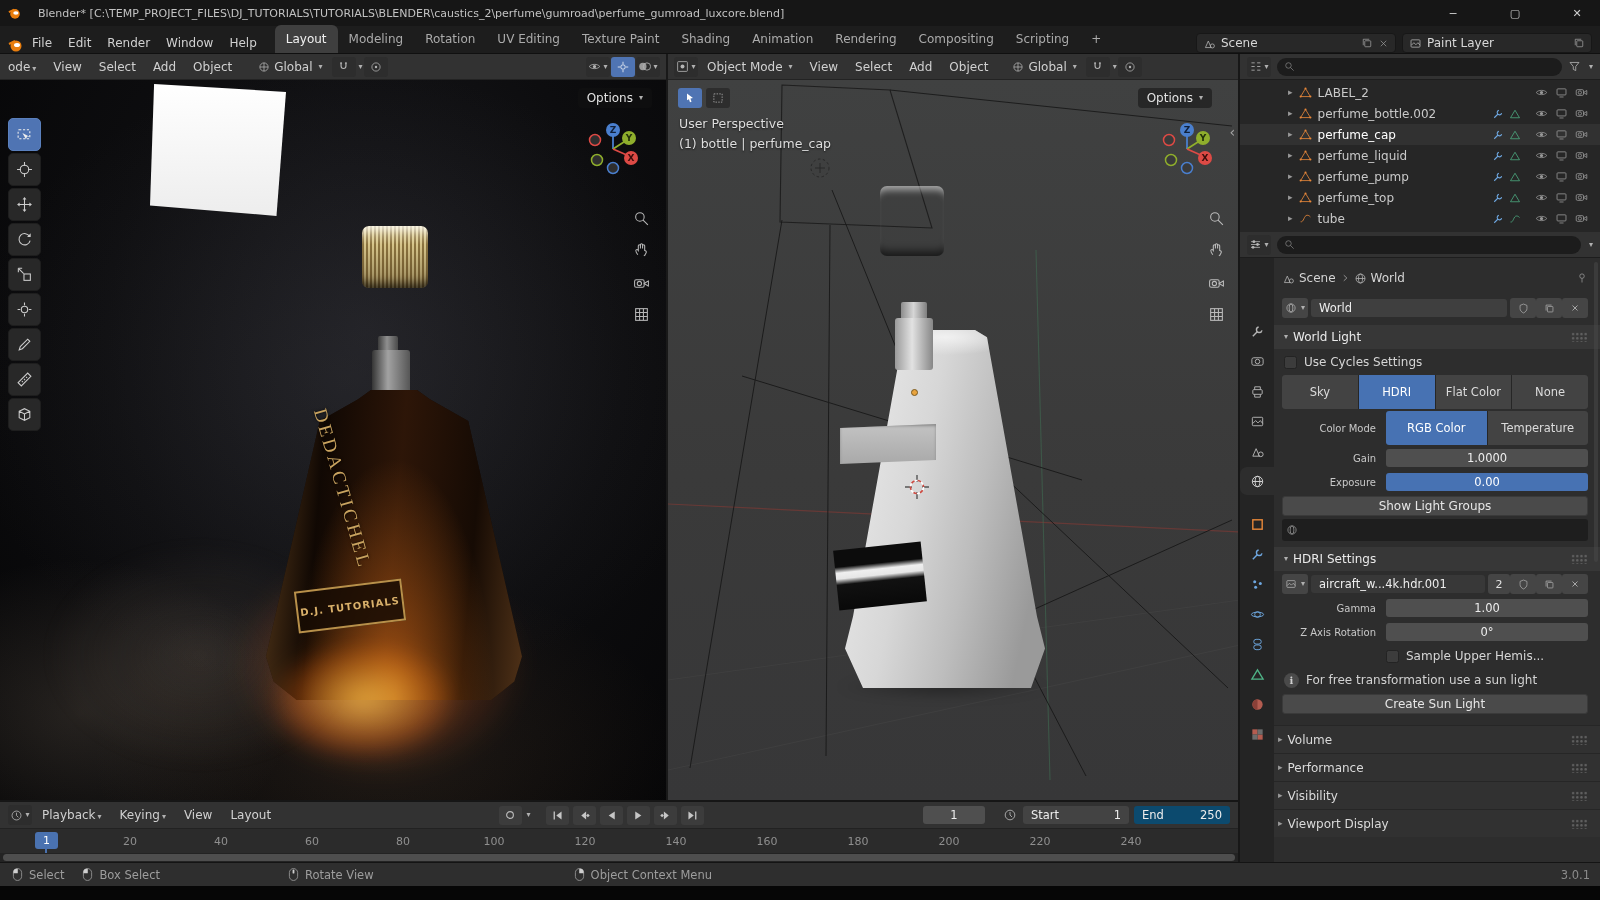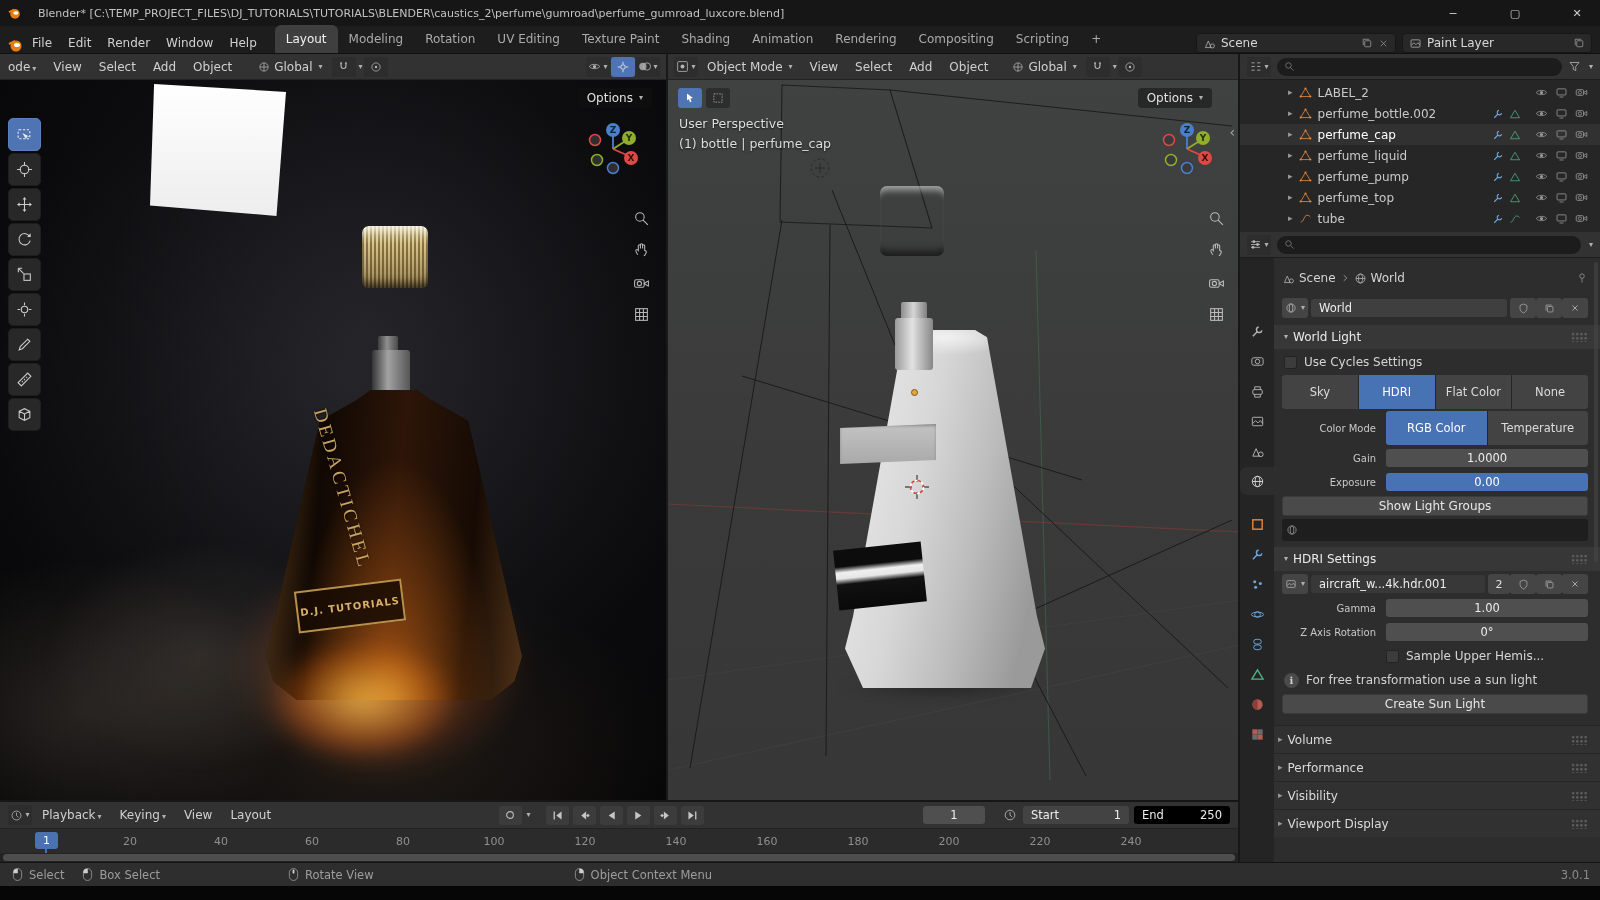--- a/index.html
+++ b/index.html
@@ -1097,21 +1097,21 @@
         </div>
       <span style="width:14px"></span>
       <svg width="14" height="14" viewBox="0 0 16 16">
           <circle cx="8" cy="8" r="5.5" fill="none" stroke="#b5b5b5"></circle>
           <path d="M8 4.5V8l2.3 2.3" fill="none" stroke="#b5b5b5"></path>
         </svg>
       <div class="tfield" style="width:106px;background:#434343;margin-left:4px">
           <span>Start</span>
           <span>1</span>
         </div>
-      <div class="tfield" style="width:96px;background:#000000;margin-left:3px">
+      <div class="tfield" style="width:96px;background:#0c4a6e;margin-left:3px">
           <span>End</span>
           <span>250</span>
         </div>
     </div>
     <div class="ruler">
       <span class="tick" style="left:130px">20</span>
       <span class="tick" style="left:221px">40</span>
       <span class="tick" style="left:312px">60</span>
       <span class="tick" style="left:403px">80</span>
       <span class="tick" style="left:494px">100</span>

